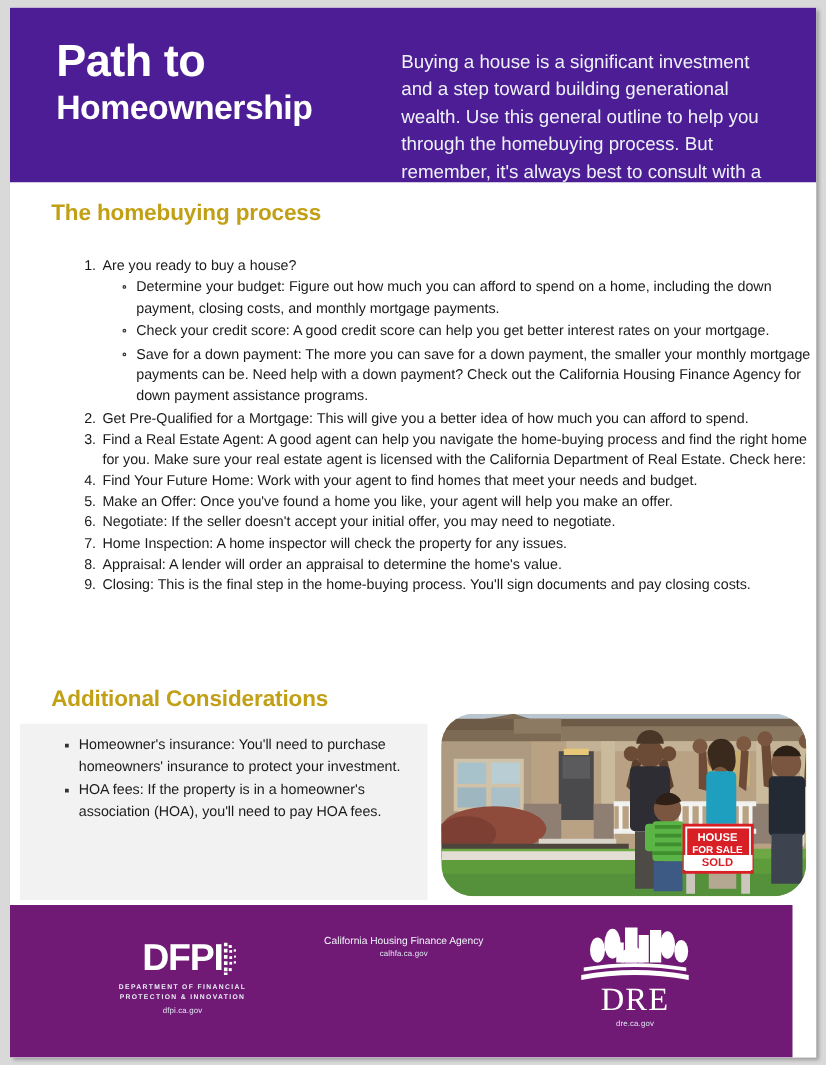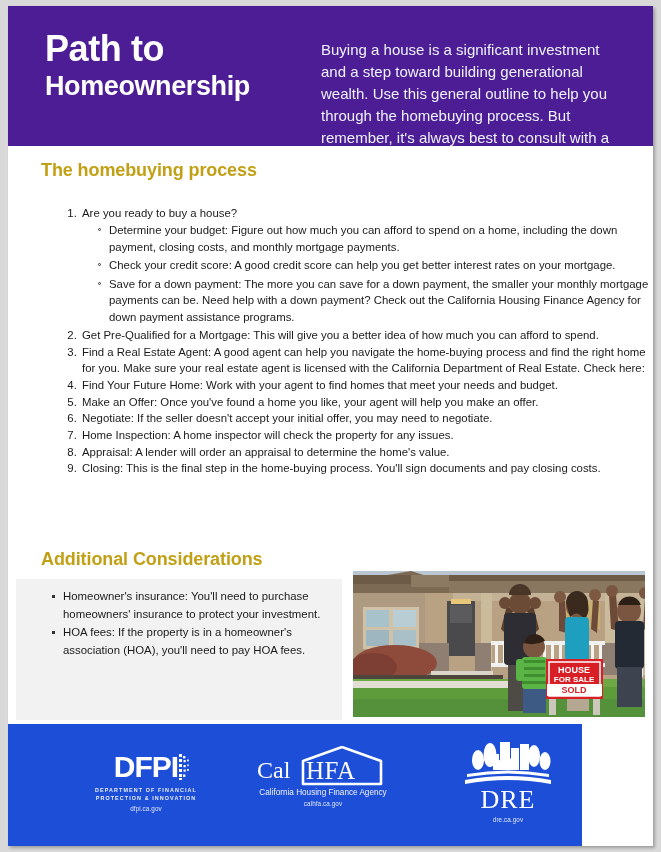--- a/index.html
+++ b/index.html
@@ -155,31 +155,32 @@
 
   
   .photo {
     position: absolute;
     left: 345px;
     top: 425px;
     width: 292px;
     height: 146px;
     overflow: hidden;
     background: #fef9c3;
+    border-radius: 26px;
   }
   .photo svg { display:block; }
 
   
   .footer {
     position: absolute;
     left: 0;
     top: 718px;
-    width: 574px;
+    width: 626px;
     height: 122px;
-    background: #1d4ed8;
+    background: #701a75;
   }
   .logo {
     position: absolute;
     text-align: center;
     color: #ffffff;
   }
   #logo-dfpi { left: 58px; top: 28px; width: 160px; }
   #logo-calhfa { left: 220px; top: 22px; width: 190px; }
   #logo-dre { left: 425px; top: 16px; width: 150px; }
 
@@ -468,29 +469,20 @@
         </span>
       </div>
       <div class="dfpi-sub">
         <div>DEPARTMENT OF FINANCIAL</div>
         <div>PROTECTION &amp; INNOVATION</div>
       </div>
       <div class="site">dfpi.ca.gov</div>
     </div>
 
     <div class="logo" id="logo-calhfa">
-      <div class="calhfa-mark">
-        <span class="calhfa-cal">Cal</span>
-        <span class="calhfa-house">
-          <svg width="86" height="40" viewBox="0 0 86 40" xmlns="http://www.w3.org/2000/svg">
-            <path d="M4 15 L43 1 L82 15 L82 38 L4 38 Z" fill="none" stroke="#ffffff" stroke-width="2.6" stroke-linejoin="round"></path>
-          </svg>
-        </span>
-        <span class="calhfa-hfa">HFA</span>
-      </div>
       <div class="calhfa-sub">California Housing Finance Agency</div>
       <div class="site">calhfa.ca.gov</div>
     </div>
 
     <div class="logo" id="logo-dre">
       <div class="dre-mark">
         <svg width="150" height="46" viewBox="0 0 150 46" xmlns="http://www.w3.org/2000/svg">
           <g fill="#ffffff">
 
             <ellipse cx="45" cy="20" rx="6" ry="10"></ellipse>

